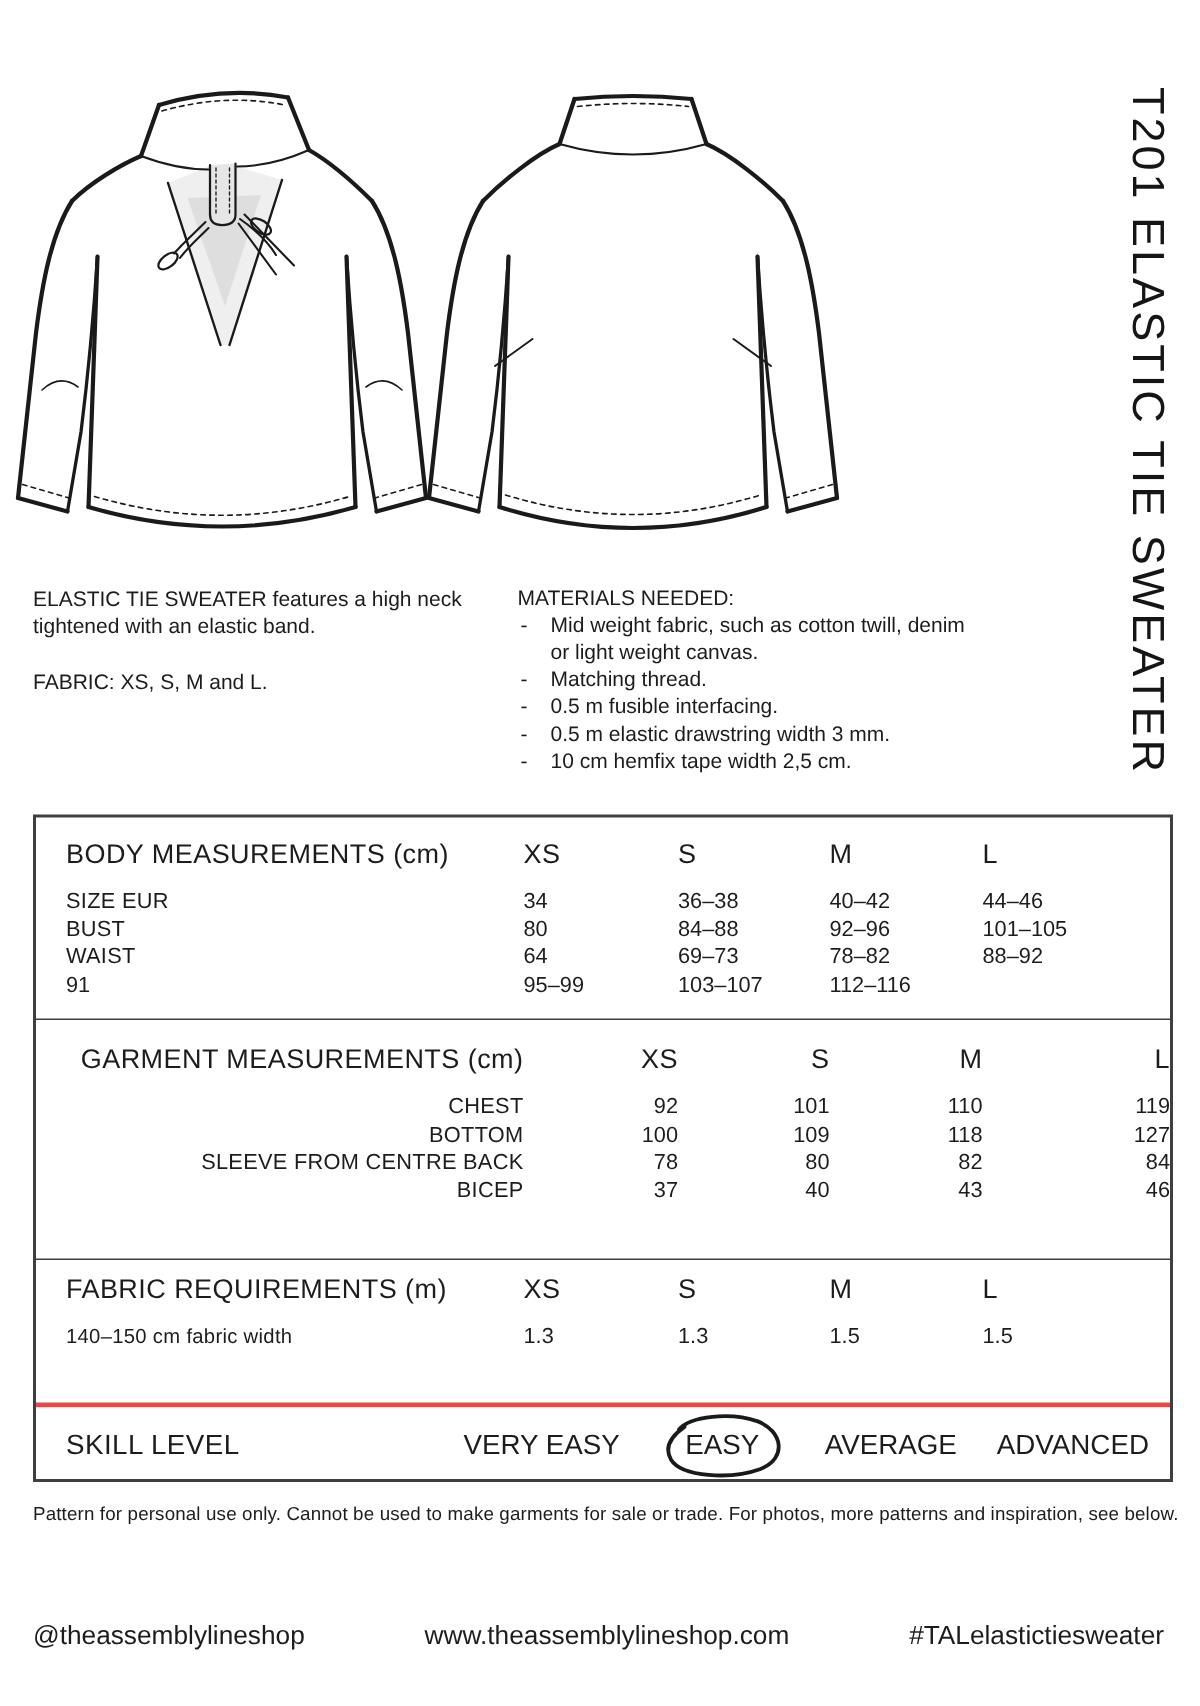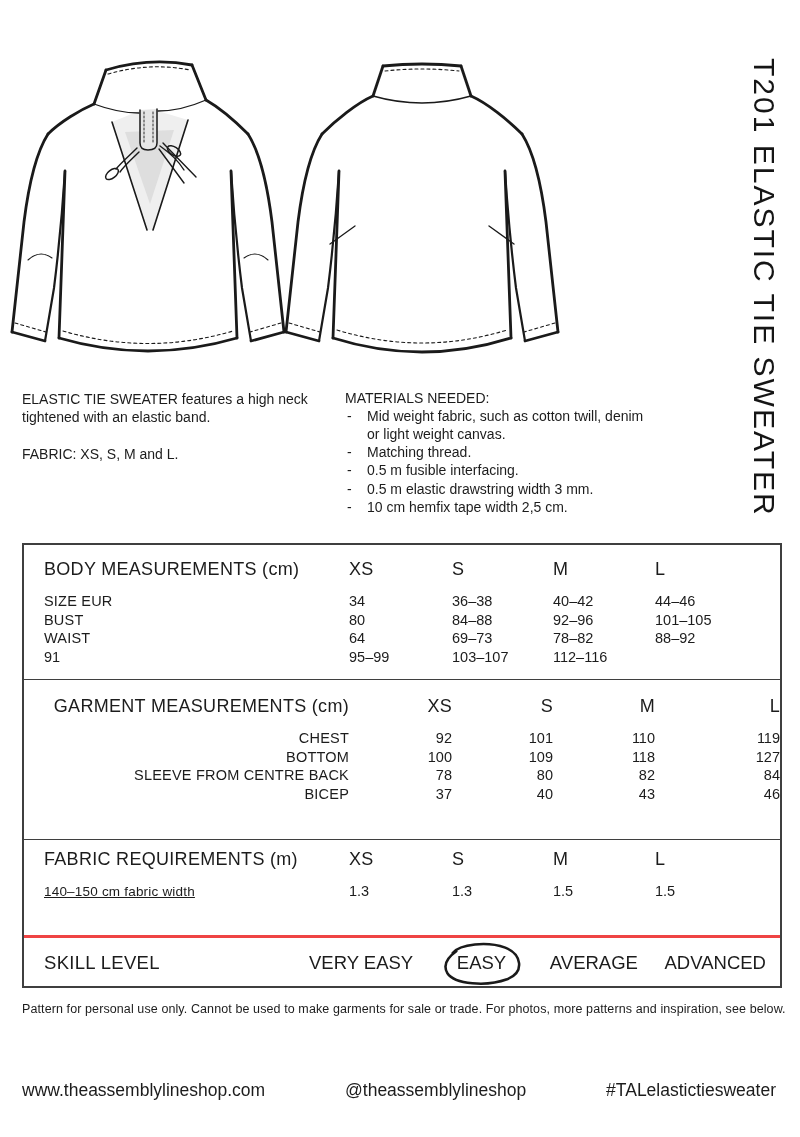--- a/index.html
+++ b/index.html
@@ -34,21 +34,21 @@
   .sec2 { height:160px;text-align:right; }
   .sec3 { height:98px; border-bottom:3px solid #ef4444; }
   .grid { display:grid; grid-template-columns:305px 103px 101px 102px 1fr; padding-left:20px; align-items:baseline; }
   .hdr { font-size:18px; letter-spacing:.3px; }
   .sec1 .hdr { padding-top:14px; }
   .sec2 .hdr { padding-top:16px; }
   .sec3 .hdr { padding-top:9px; }
   .rows { margin-top:12px; }
   .row  { font-size:14.5px; line-height:18.5px; }
   .row .lbl { letter-spacing:.2px; }
-  .sec3 .row .lbl { font-size:13.5px;text-decoration:underline; }
+  .sec3 .row .lbl { font-size:13.5px; }
   
   .skill { height:50px; display:flex; align-items:center; padding:0 14px 0 20px; font-size:18.5px; }
   .skill .lbl { flex:0 0 265px; letter-spacing:.3px; }
   .skill .opts { flex:1; display:flex; justify-content:space-between; align-items:center; }
   .opt { position:relative; }
   .opt.circled { padding:11px 17px; }
   .opt.circled svg { position:absolute; left:0; top:0; width:100%; height:100%; overflow:visible; }
   .opt.circled .txt { position:relative; }
   
   .note { position:absolute; left:22px; top:1002px; font-size:12.5px; letter-spacing:.1px; white-space:nowrap; }
@@ -276,18 +276,18 @@
         </span>
         <span class="opt">AVERAGE</span>
         <span class="opt">ADVANCED</span>
       </div>
     </div>
   </div>
 
   <div class="note">Pattern for personal use only. Cannot be used to make garments for sale or trade. For photos, more patterns and inspiration, see below.</div>
 
   <div class="links">
+    <span>@theassemblylineshop</span>
     <span>www.theassemblylineshop.com</span>
-    <span>@theassemblylineshop</span>
     <span>#TALelastictiesweater</span>
   </div>
 
 </div>
 
 </body></html>

